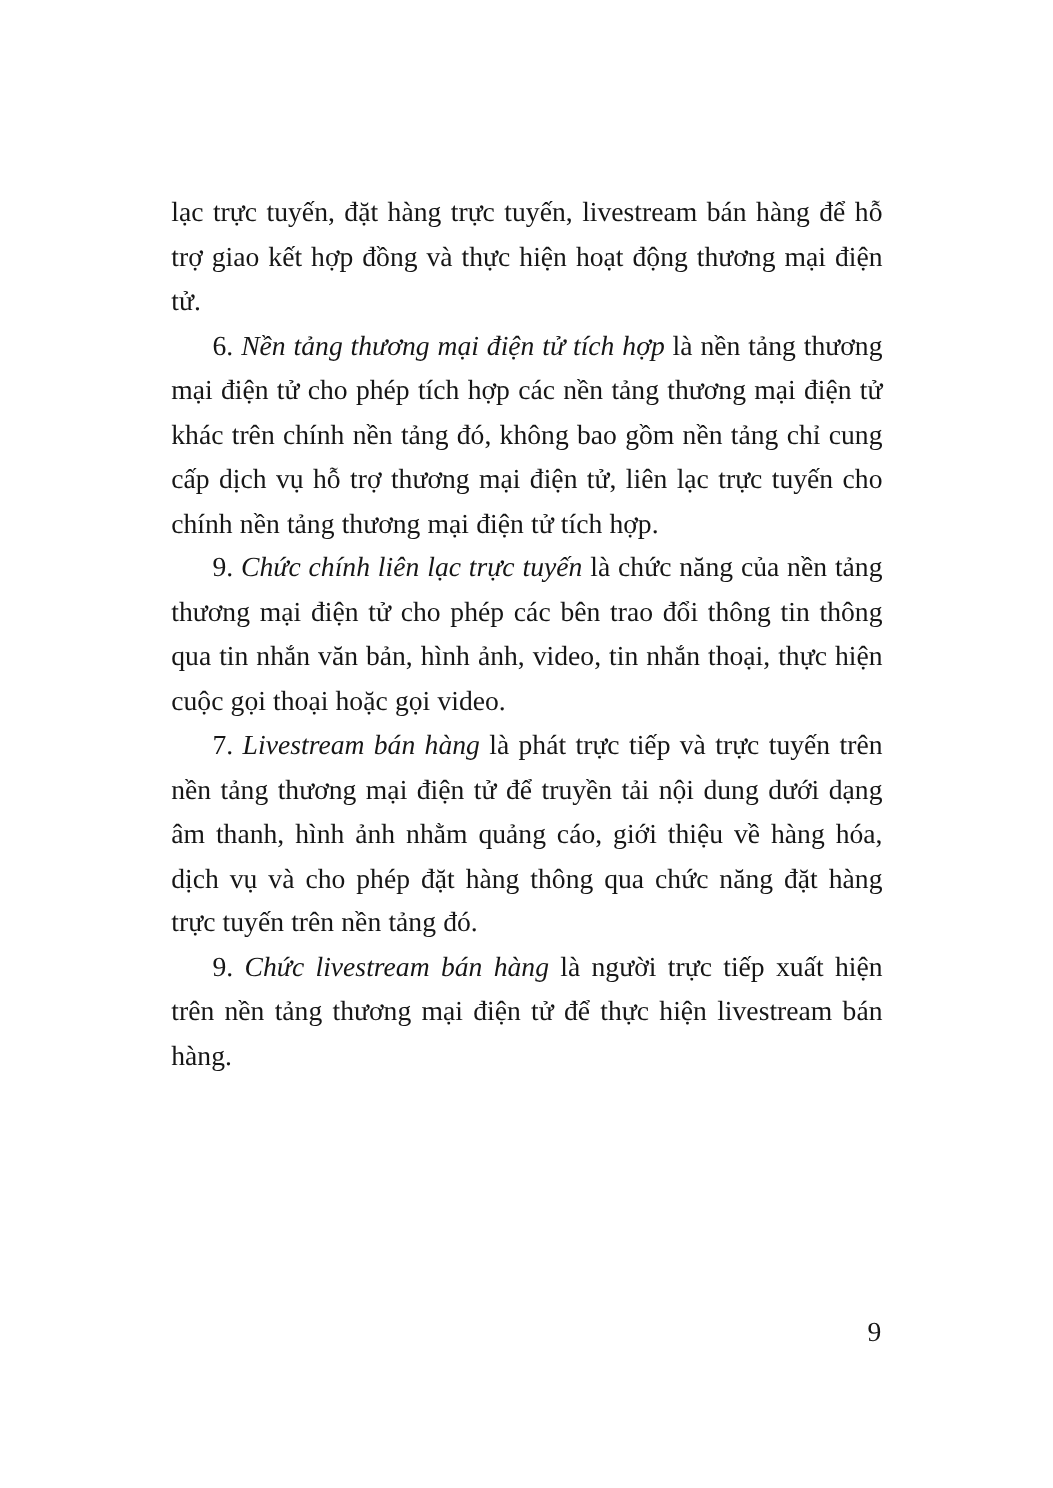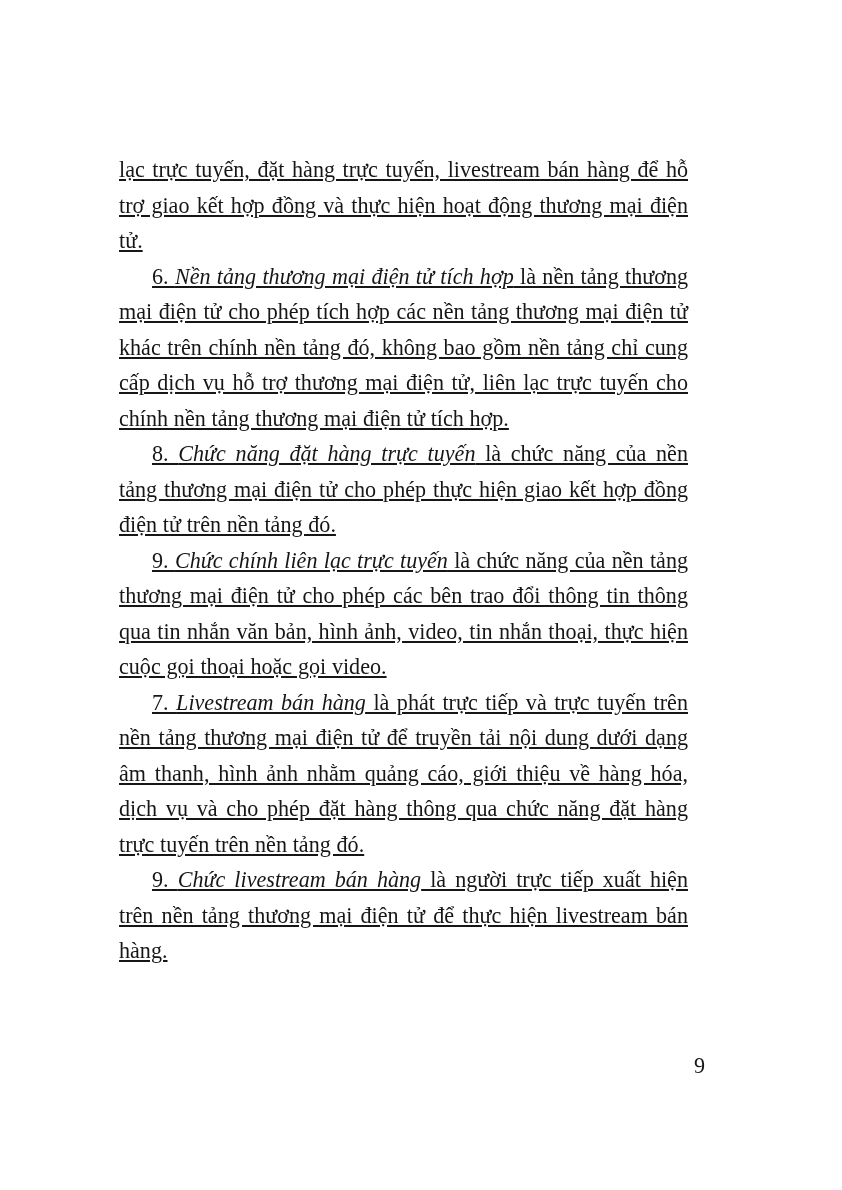--- a/index.html
+++ b/index.html
@@ -19,24 +19,23 @@
   .page {
     position: absolute;
     left: 0;
     top: 0;
     width: 842px;
     height: 1190px;
     background: #ffffff;
   }
   .text-block {
     position: absolute;
-    left: 119px;
+    left: 137px;
     top: 152px;
     width: 569px;
-    text-decoration: underline;
   }
   p.para {
     margin: 0;
     padding: 0;
     font-size: 22.1px;
     line-height: 35.5px;
     text-align: justify;
     text-justify: inter-word;
     text-indent: 33px;
     letter-spacing: 0.01px;
@@ -65,21 +64,20 @@
 
 <div class="page">
 
   <div class="text-block">
 
     <p class="para no-indent"><span>lạc trực tuyến, đặt hàng trực tuyến, livestream bán hàng để hỗ trợ giao kết hợp đồng và thực hiện hoạt động thương mại điện tử.</span></p>
 
     <p class="para"><span>6. </span><span class="term">Nền tảng thương mại điện tử tích hợp</span><span> là nền tảng thương mại điện tử cho phép tích hợp các nền tảng thương mại điện tử khác trên chính nền tảng đó, không bao gồm nền tảng chỉ cung cấp dịch vụ hỗ trợ thương mại điện tử, liên lạc trực tuyến cho chính nền tảng thương mại điện tử tích hợp.</span></p>
 
 
-    <p class="para"><span>8. </span><span class="term">Chức năng đặt hàng trực tuyến</span><span> là chức năng của nền tảng thương mại điện tử cho phép thực hiện giao kết hợp đồng điện tử trên nền tảng đó.</span></p>
 
     <p class="para"><span>9. </span><span class="term">Chức chính liên lạc trực tuyến</span><span> là chức năng của nền tảng thương mại điện tử cho phép các bên trao đổi thông tin thông qua tin nhắn văn bản, hình ảnh, video, tin nhắn thoại, thực hiện cuộc gọi thoại hoặc gọi video.</span></p>
 
     <p class="para"><span>7. </span><span class="term">Livestream bán hàng</span><span> là phát trực tiếp và trực tuyến trên nền tảng thương mại điện tử để truyền tải nội dung dưới dạng âm thanh, hình ảnh nhằm quảng cáo, giới thiệu về hàng hóa, dịch vụ và cho phép đặt hàng thông qua chức năng đặt hàng trực tuyến trên nền tảng đó.</span></p>
 
     <p class="para"><span>9. </span><span class="term">Chức livestream bán hàng</span><span> là người trực tiếp xuất hiện trên nền tảng thương mại điện tử để thực hiện livestream bán hàng.</span></p>
 
   </div>
 
   <div class="page-number">9</div>

